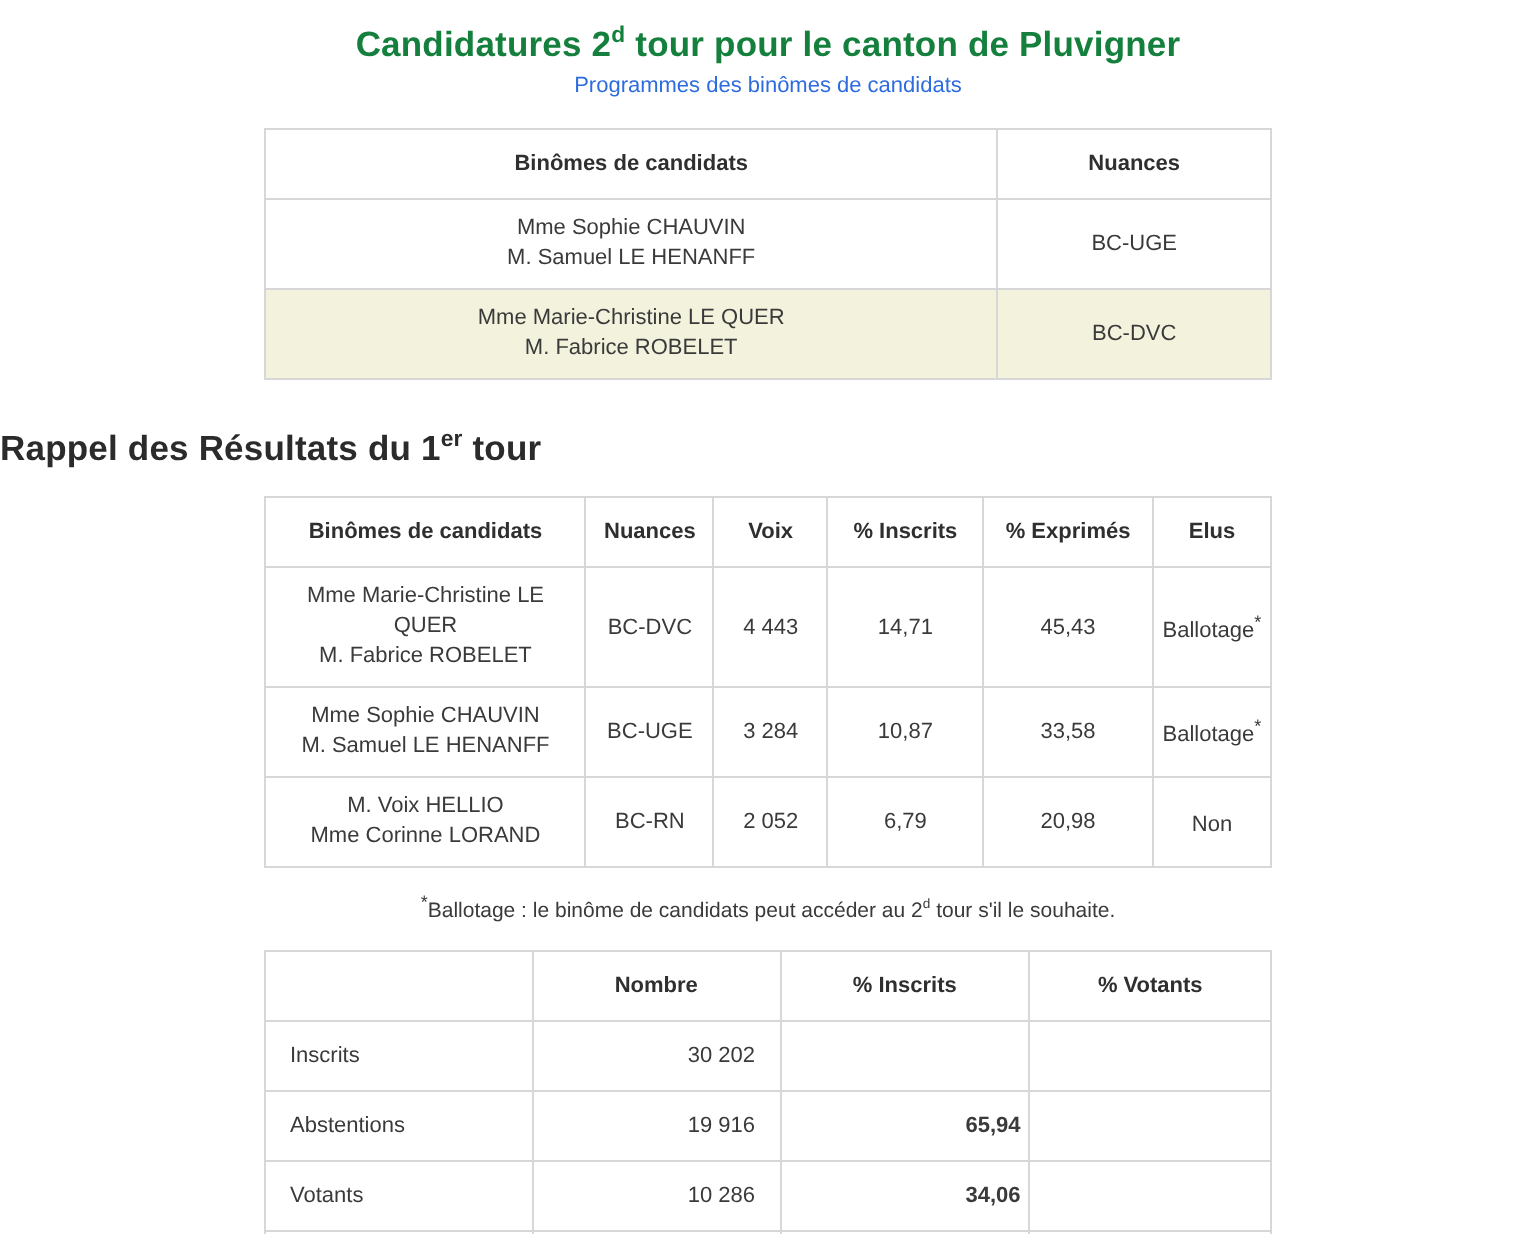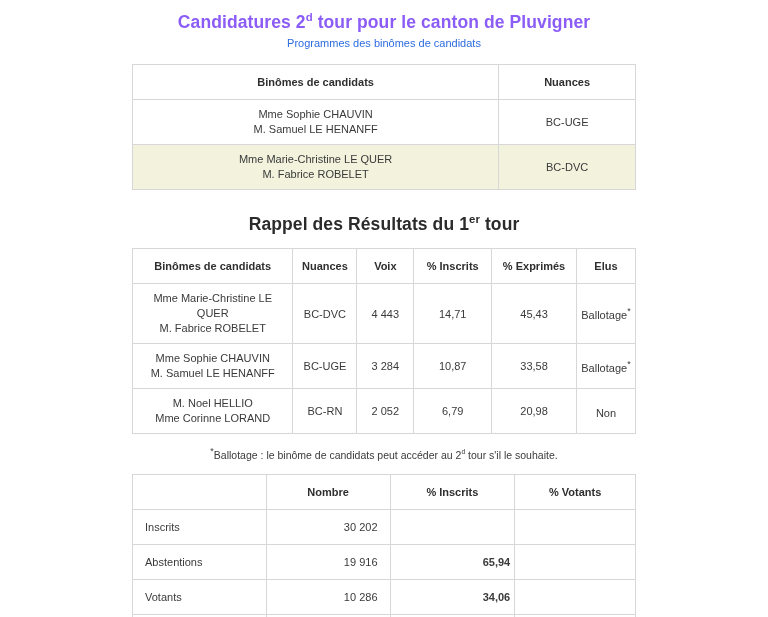--- a/index.html
+++ b/index.html
@@ -16,28 +16,28 @@
   }
   .page {
     width: 768px;
     box-sizing: border-box;
     padding: 0;
   }
   h1.main-title {
     font-size: 17.5px;
     font-weight: bold;
     text-align: center;
-    color: #8b5cf6;
+    color: #15803d;
     margin: 12px 0 0 0;
     letter-spacing: 0.1px;
   }
   h2.section-title {
     font-size: 17.5px;
     font-weight: bold;
-    text-align: center;
+    text-align: left;
     color: #2b2b2b;
     margin: 24px 0 0 0;
     letter-spacing: 0.1px;
   }
   sup {
     font-size: 0.65em;
     vertical-align: super;
     line-height: 0;
   }
   .link-row {
@@ -202,21 +202,21 @@
             <div>M. Samuel LE HENANFF</div>
           </td>
           <td class="num">BC-UGE</td>
           <td class="num">3 284</td>
           <td class="num">10,87</td>
           <td class="num">33,58</td>
           <td class="num"><span>Ballotage</span><span class="star">*</span></td>
         </tr>
         <tr>
           <td class="cell-2line">
-            <div>M. Noel HELLIO</div>
+            <div>M. Voix HELLIO</div>
             <div>Mme Corinne LORAND</div>
           </td>
           <td class="num">BC-RN</td>
           <td class="num">2 052</td>
           <td class="num">6,79</td>
           <td class="num">20,98</td>
           <td class="num"><span>Non</span><span class="star"></span></td>
         </tr>
       </tbody>
     </table>

